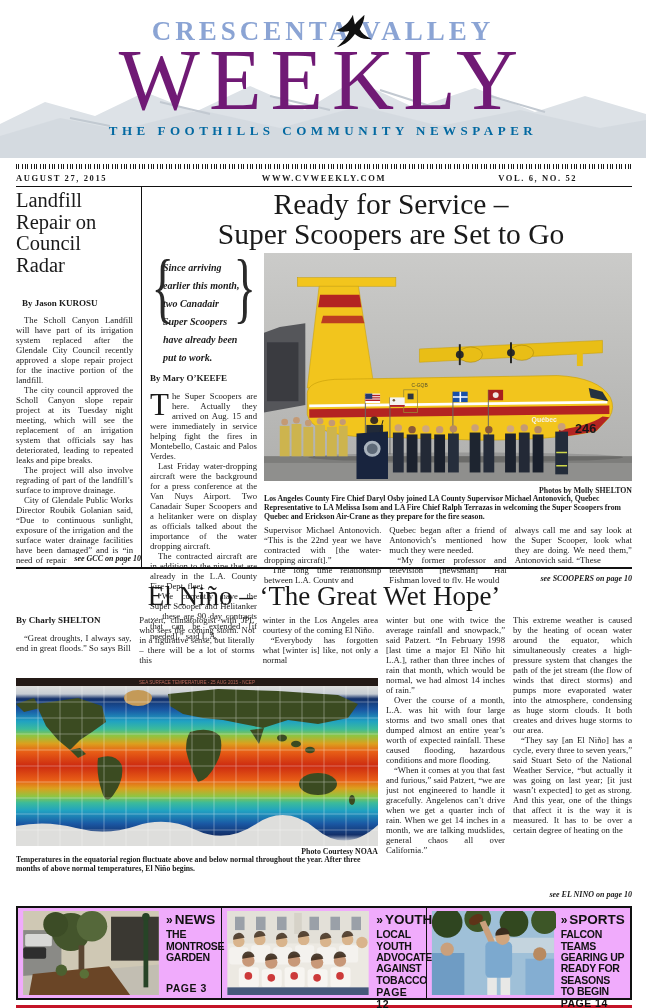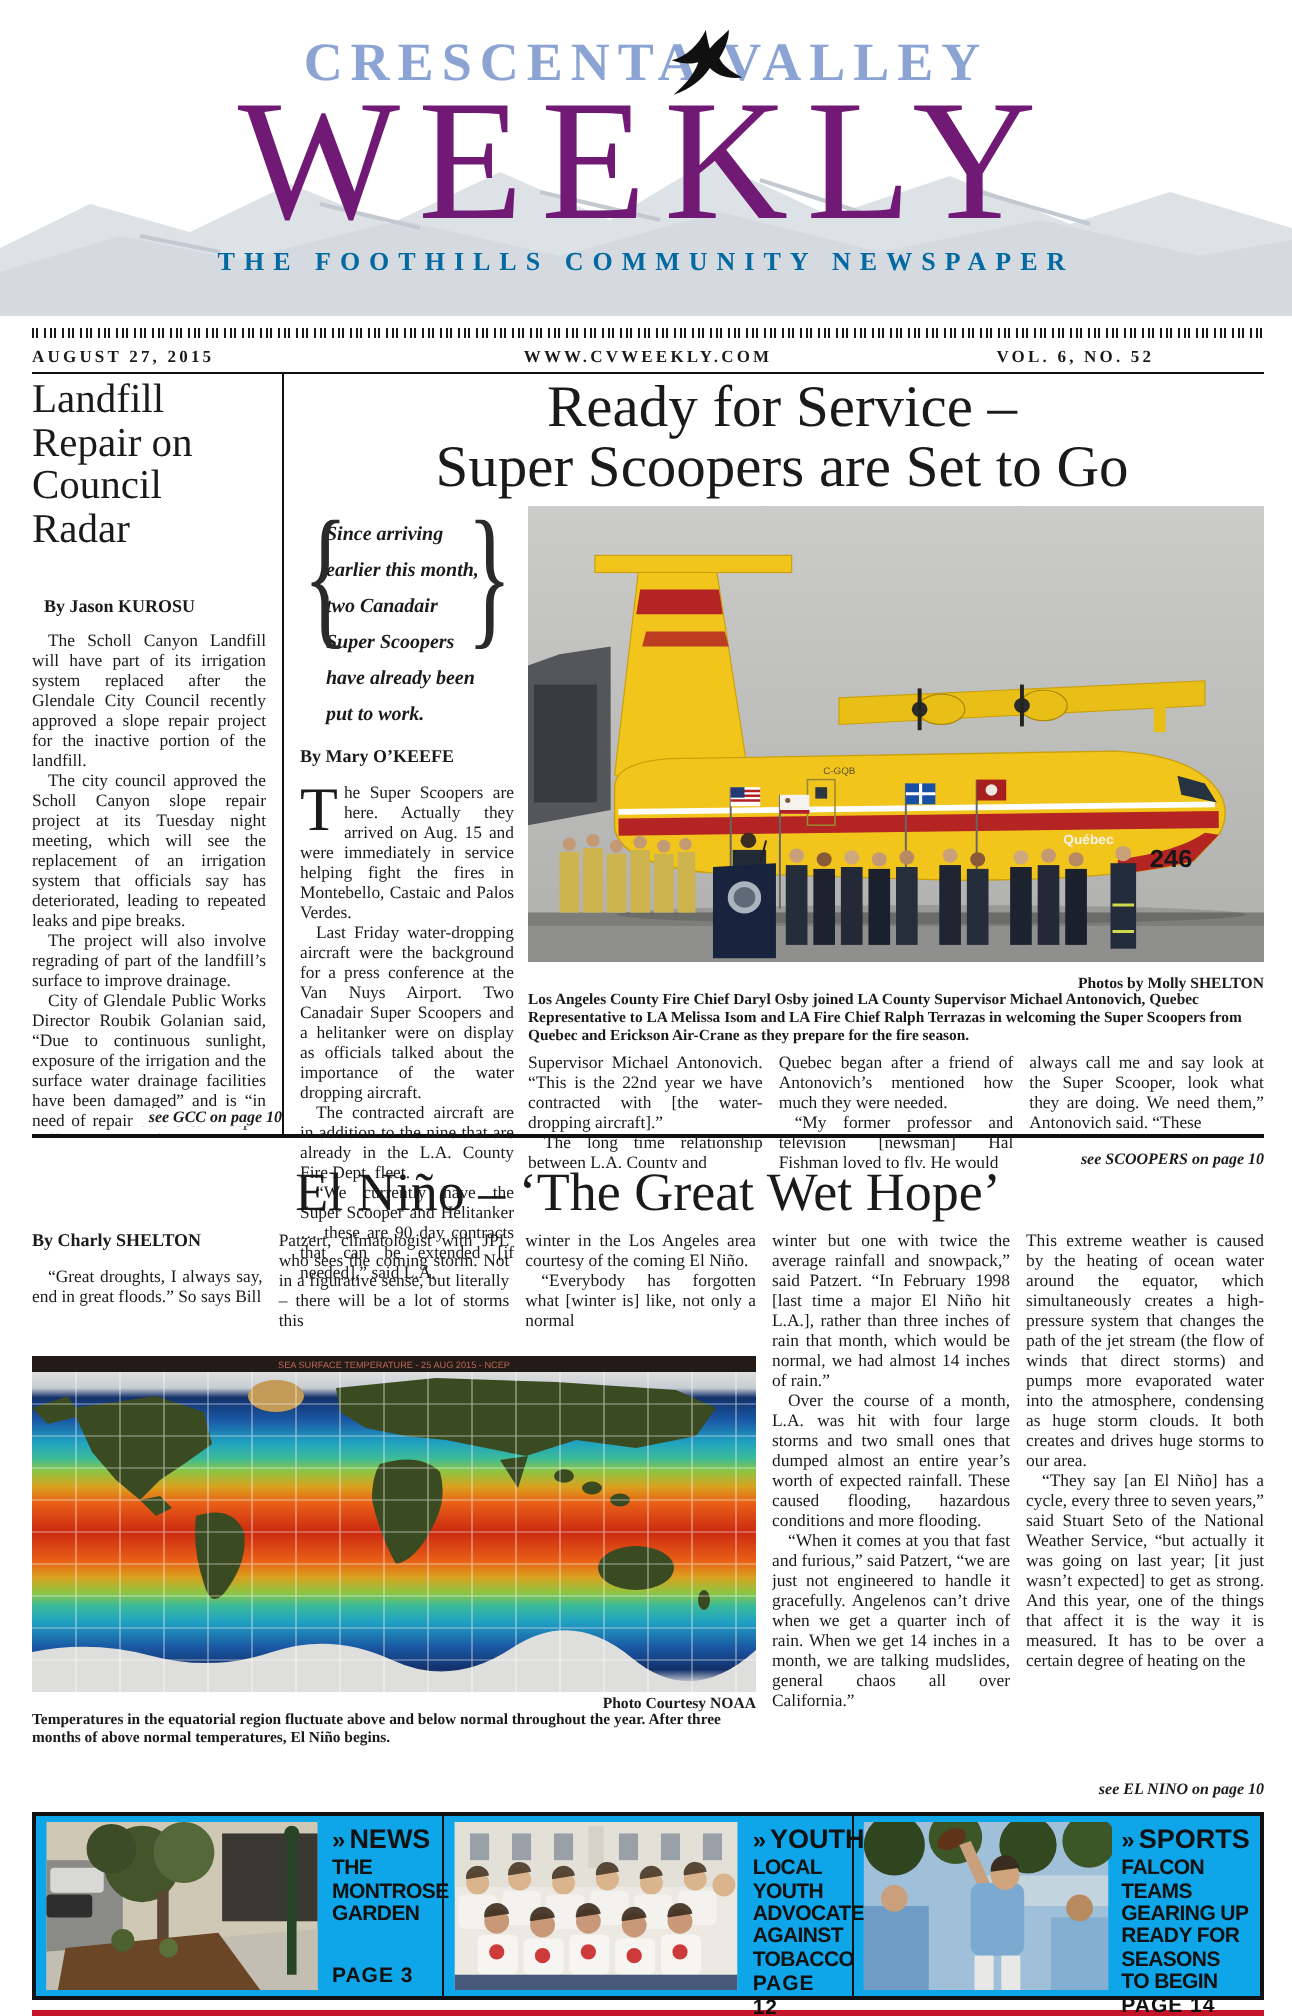--- a/index.html
+++ b/index.html
@@ -66,21 +66,21 @@
   .elnino { margin:0 14px 0 16px; padding-top:13px; }
   .elnino h2 { text-align:center; font-size:27px; font-weight:normal; line-height:1.05; margin-bottom:5px; }
   .elnino-body { display:flex; gap:8px; }
   .elnino-left { width:362px; }
   .en-textrow { display:flex; gap:8px; height:60px; overflow:hidden; margin-bottom:3px; }
   .en-textrow .col { flex:1; }
   .map-svg { display:block; width:362px; height:168px; }
   .elnino-right { flex:1; display:flex; gap:8px; position:relative; height:286px; overflow:hidden;font-family:Liberation Serif, serif; }
   .elnino-right .col { flex:1; }
   
-  .teasers { display:flex; margin:5px 14px 0 16px; border:2px solid #111; height:94px; background:#0ea5e9; }
+  .teasers { display:flex; margin:5px 14px 0 16px; border:2px solid #111; height:94px; background:#f0abfc; }
   .teaser { flex:1; display:flex; padding:3px; border-right:1.5px solid #111; min-width:0; }
   .teaser:last-child { border-right:none; }
   .teaser-photo { height:84px; flex:0 0 auto; }
   .teaser-text {
     padding:1px 1px 1px 5px; display:flex; flex-direction:column; min-width:0;
     font-family:"Liberation Sans", sans-serif; font-weight:bold; color:#111;
   }
   .kicker { font-size:13.5px; letter-spacing:0px; white-space:nowrap; }
   .kicker .chev { font-size:12px; padding-right:2px; }
   .t-title { font-size:10.5px; line-height:1.08; margin-top:2px; letter-spacing:-0.3px; }

